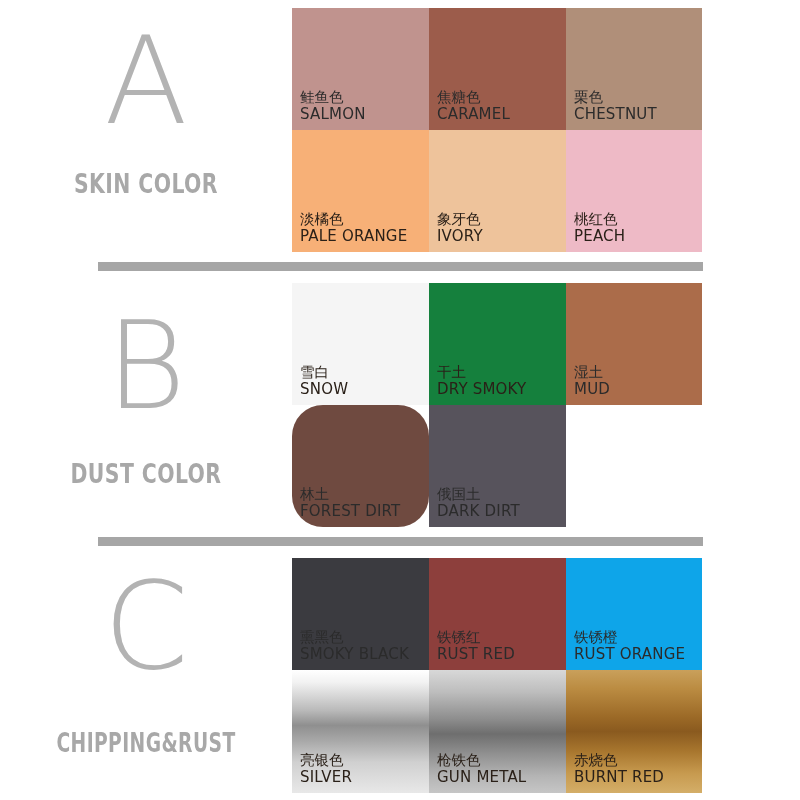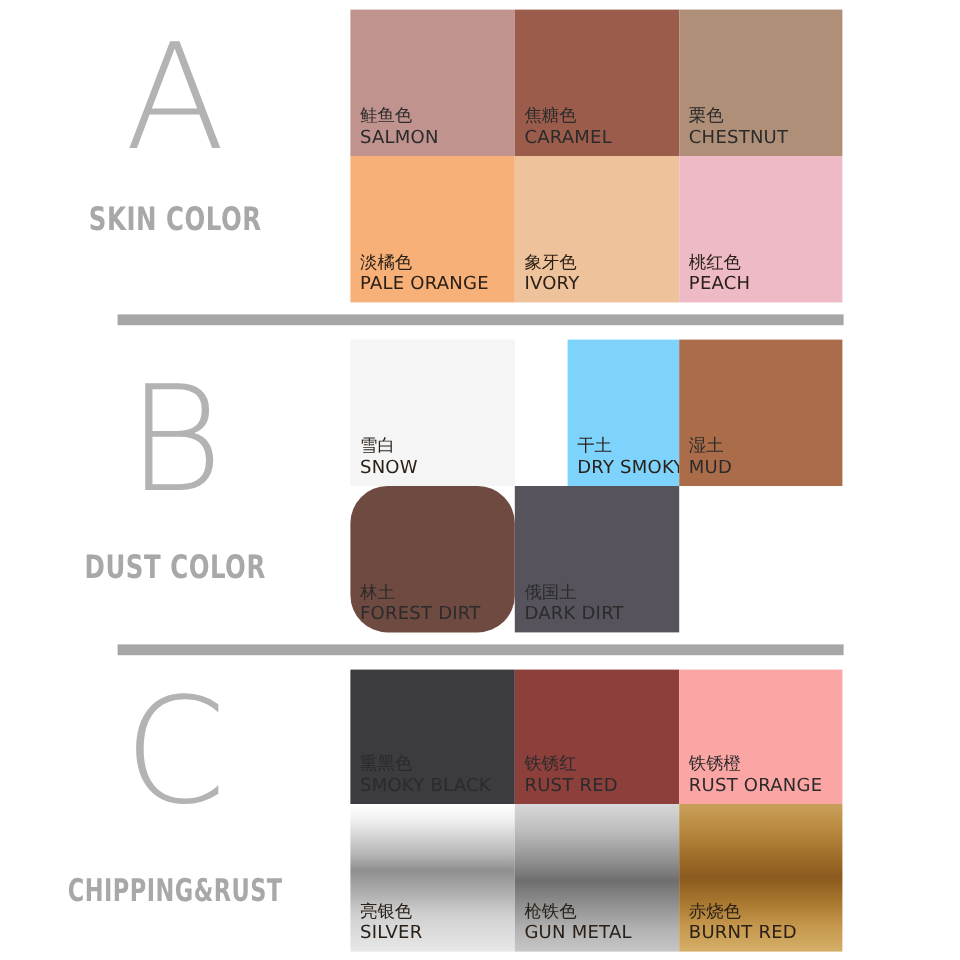--- a/index.html
+++ b/index.html
@@ -168,21 +168,21 @@
       <div class="cat-name" style="color: rgb(168, 168, 168);">DUST COLOR</div>
     </div>
 
     <div class="grid" id="grid-b">
       <div class="swatch light" style="background: rgb(245, 245, 245);">
         <div class="names">
           <span class="cn">雪白</span>
           <span class="en">SNOW</span>
         </div>
       </div>
-      <div class="swatch light" style="background: #7dd3fc; margin-left: 44px;">
+      <div class="swatch light" style="background: #15803d;">
         <div class="names">
           <span class="cn">干土</span>
           <span class="en">DRY SMOKY</span>
         </div>
       </div>
       <div class="swatch dark" style="background: rgb(171, 108, 74);">
         <div class="names">
           <span class="cn">湿土</span>
           <span class="en">MUD</span>
         </div>
@@ -216,21 +216,21 @@
           <span class="cn">熏黑色</span>
           <span class="en">SMOKY BLACK</span>
         </div>
       </div>
       <div class="swatch dark" style="background: rgb(141, 63, 60);">
         <div class="names">
           <span class="cn">铁锈红</span>
           <span class="en">RUST RED</span>
         </div>
       </div>
-      <div class="swatch dark" style="background: #fca5a5; padding-left: 36px;">
+      <div class="swatch dark" style="background: #0ea5e9; padding-left: 36px;">
         <div class="names">
           <span class="cn">铁锈橙</span>
           <span class="en">RUST ORANGE</span>
         </div>
       </div>
       <div class="swatch light" style="background: linear-gradient(rgb(255, 255, 255) 0%, rgb(242, 242, 242) 10%, rgb(185, 185, 185) 33%, rgb(143, 143, 143) 45%, rgb(169, 169, 169) 58%, rgb(208, 208, 208) 75%, rgb(232, 232, 232) 100%);">
         <div class="names">
           <span class="cn">亮银色</span>
           <span class="en">SILVER</span>
         </div>

